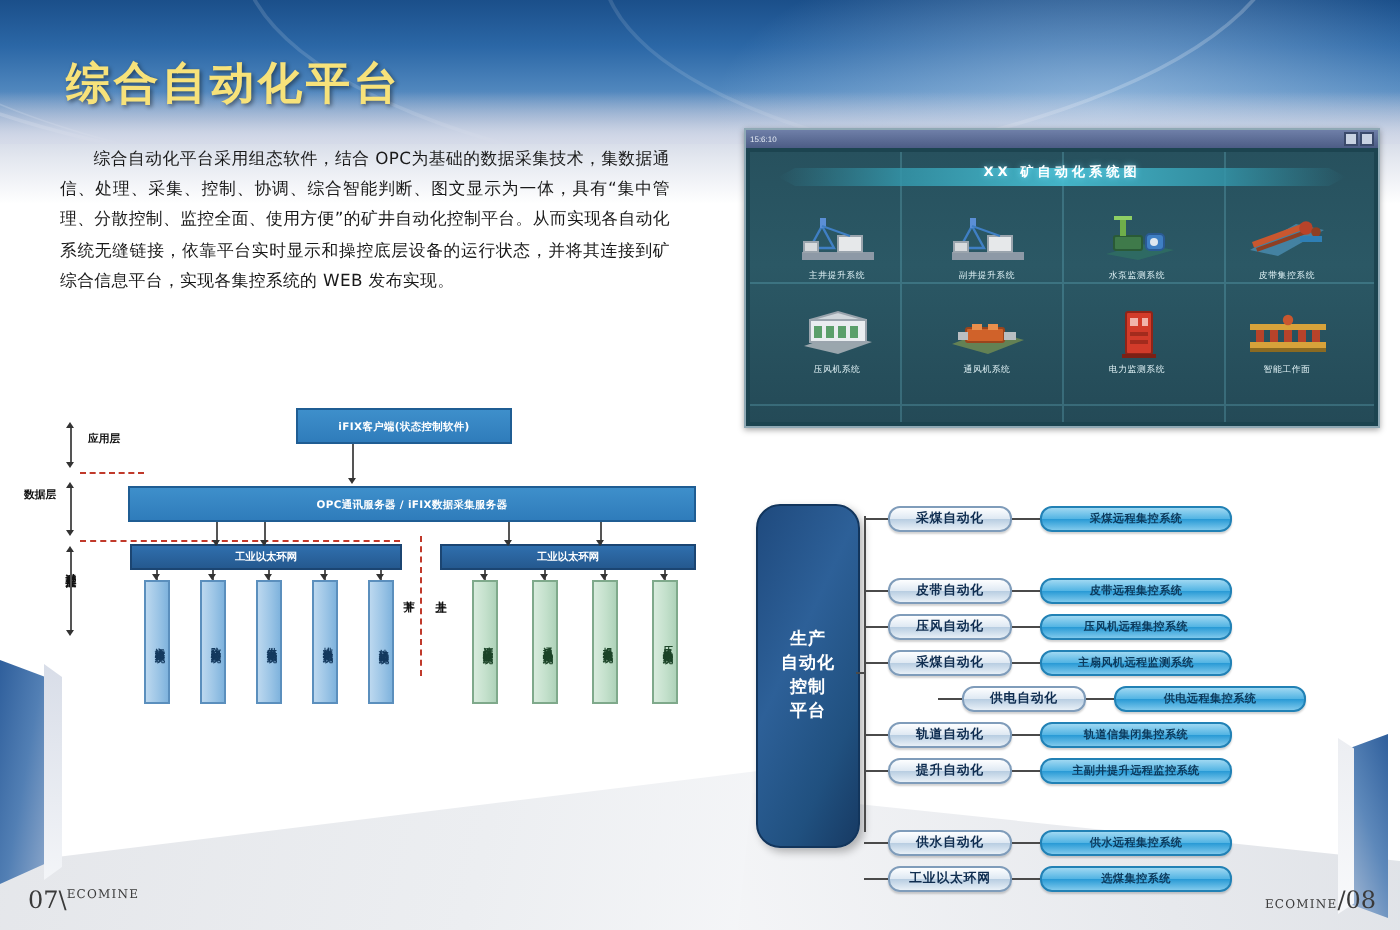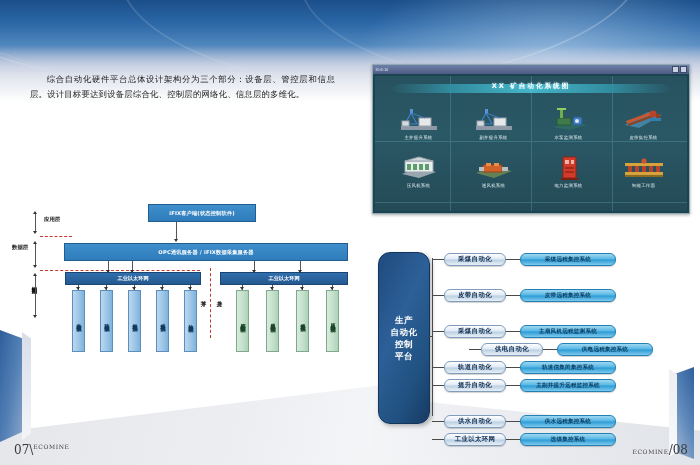--- a/index.html
+++ b/index.html
@@ -208,23 +208,24 @@
 
   <div class="underfade"></div>
   <div class="banner">
     <div class="glow"></div>
     <div class="swoosh sw1"></div>
     <div class="swoosh sw2"></div>
     <div class="swoosh sw3"></div>
     <div class="swoosh sw4"></div>
     <div class="fade"></div>
   </div>
+  <div class="page-title">综合自动化平台</div>
 
   <div class="body-text">
-    <p>综合自动化硬件平台总体设计架构分为三个部分：设备层、管控层和信息层。设计目标要达到设备层综合化、控制层的网络化、信息层的多维化。</p>
+    <p>综合自动化平台采用组态软件，结合 OPC为基础的数据采集技术，集数据通信、处理、采集、控制、协调、综合智能判断、图文显示为一体，具有“集中管理、分散控制、监控全面、使用方便”的矿井自动化控制平台。从而实现各自动化系统无缝链接，依靠平台实时显示和操控底层设备的运行状态，并将其连接到矿综合信息平台，实现各集控系统的 WEB 发布实现。</p>
   </div>
 
   <div class="fig1">
 
     <div class="lbl" style="left:36px;top:16px;">应用层</div>
     <div class="lbl" style="left:4px;top:44px;">数据层</div>
     <div class="lbl lbl-v" style="left:24px;top:82px;">过程监控层</div>
 
     <div class="ln" style="left:27px;top:14px;width:1px;height:18px;"></div>
     <div class="arru" style="left:25px;top:11px;"></div>
@@ -459,20 +460,26 @@
       <span class="pill pill-a">采煤自动化</span>
       <span class="fcon2"></span>
       <span class="pill pill-b">采煤远程集控系统</span>
     </div>
     <div class="frow" style="top:58px;">
       <span class="fcon"></span>
       <span class="pill pill-a">皮带自动化</span>
       <span class="fcon2"></span>
       <span class="pill pill-b">皮带远程集控系统</span>
     </div>
+    <div class="frow" style="top:76px;">
+      <span class="fcon"></span>
+      <span class="pill pill-a">压风自动化</span>
+      <span class="fcon2"></span>
+      <span class="pill pill-b">压风机远程集控系统</span>
+    </div>
     <div class="frow" style="top:94px;">
       <span class="fcon"></span>
       <span class="pill pill-a">采煤自动化</span>
       <span class="fcon2"></span>
       <span class="pill pill-b">主扇风机远程监测系统</span>
     </div>
     <div class="frow" style="top:112px;justify-content:center;">
       <span class="fcon"></span>
       <span class="pill pill-a">供电自动化</span>
       <span class="fcon2"></span>

